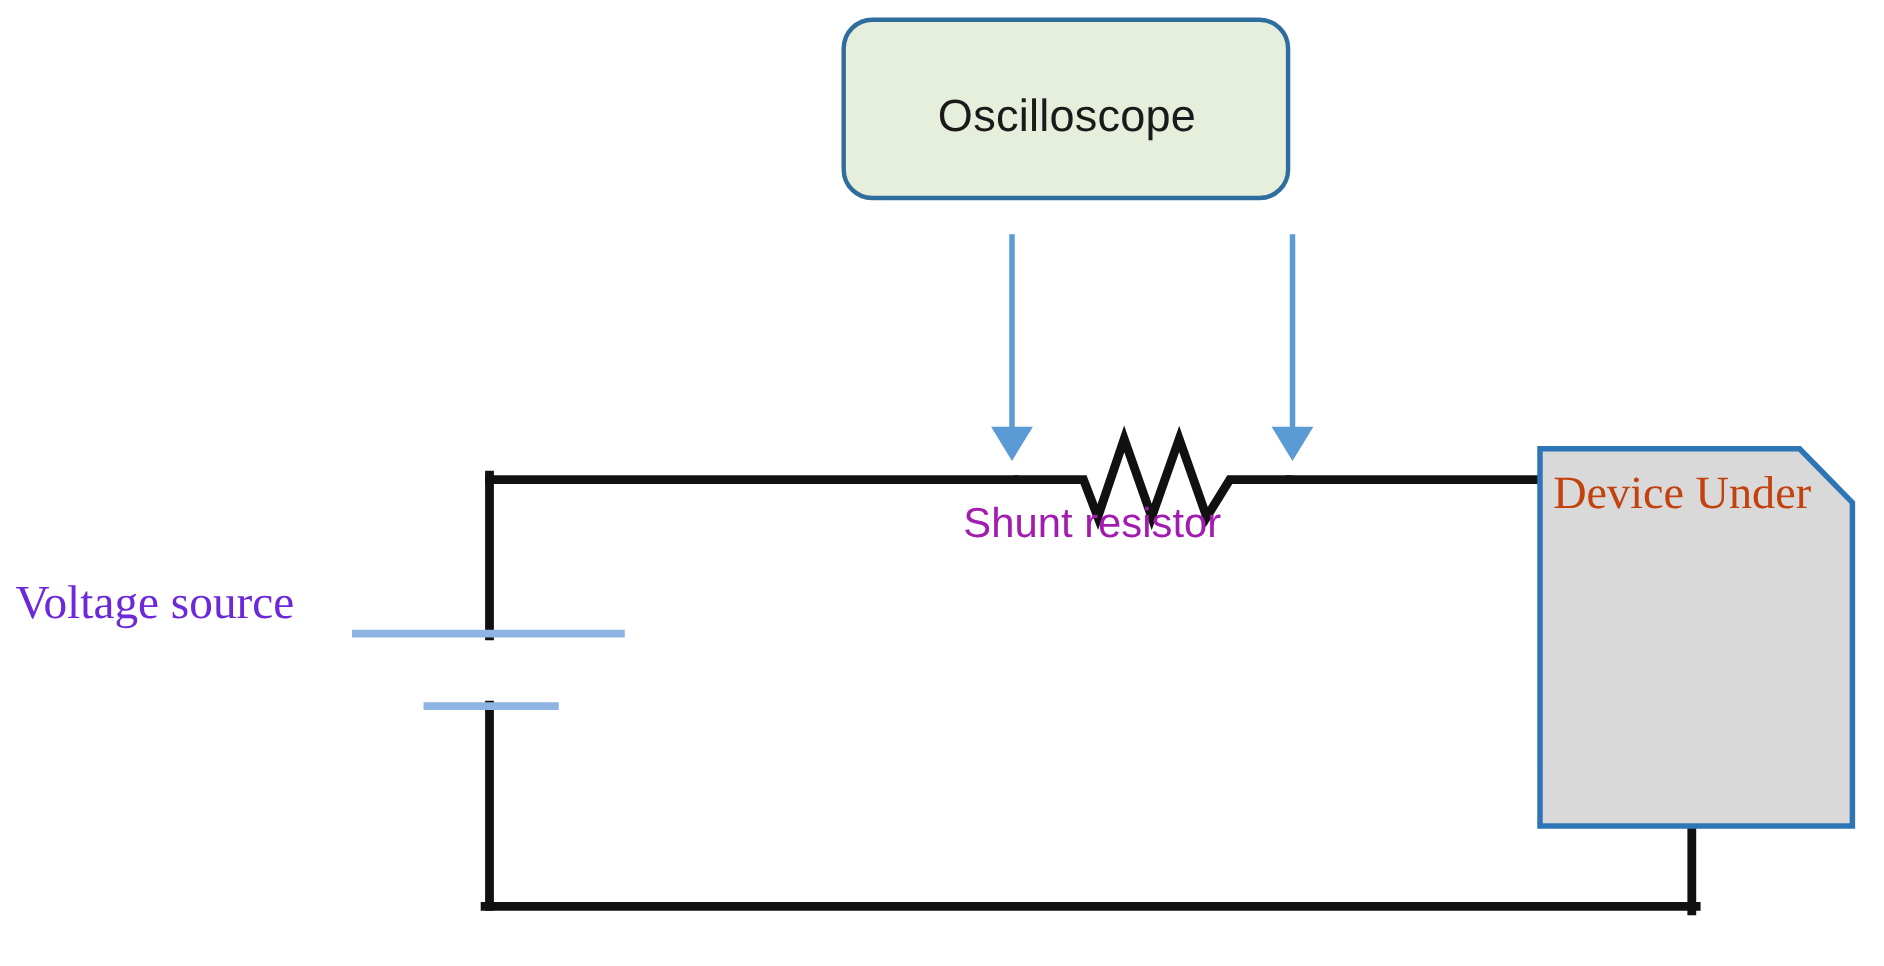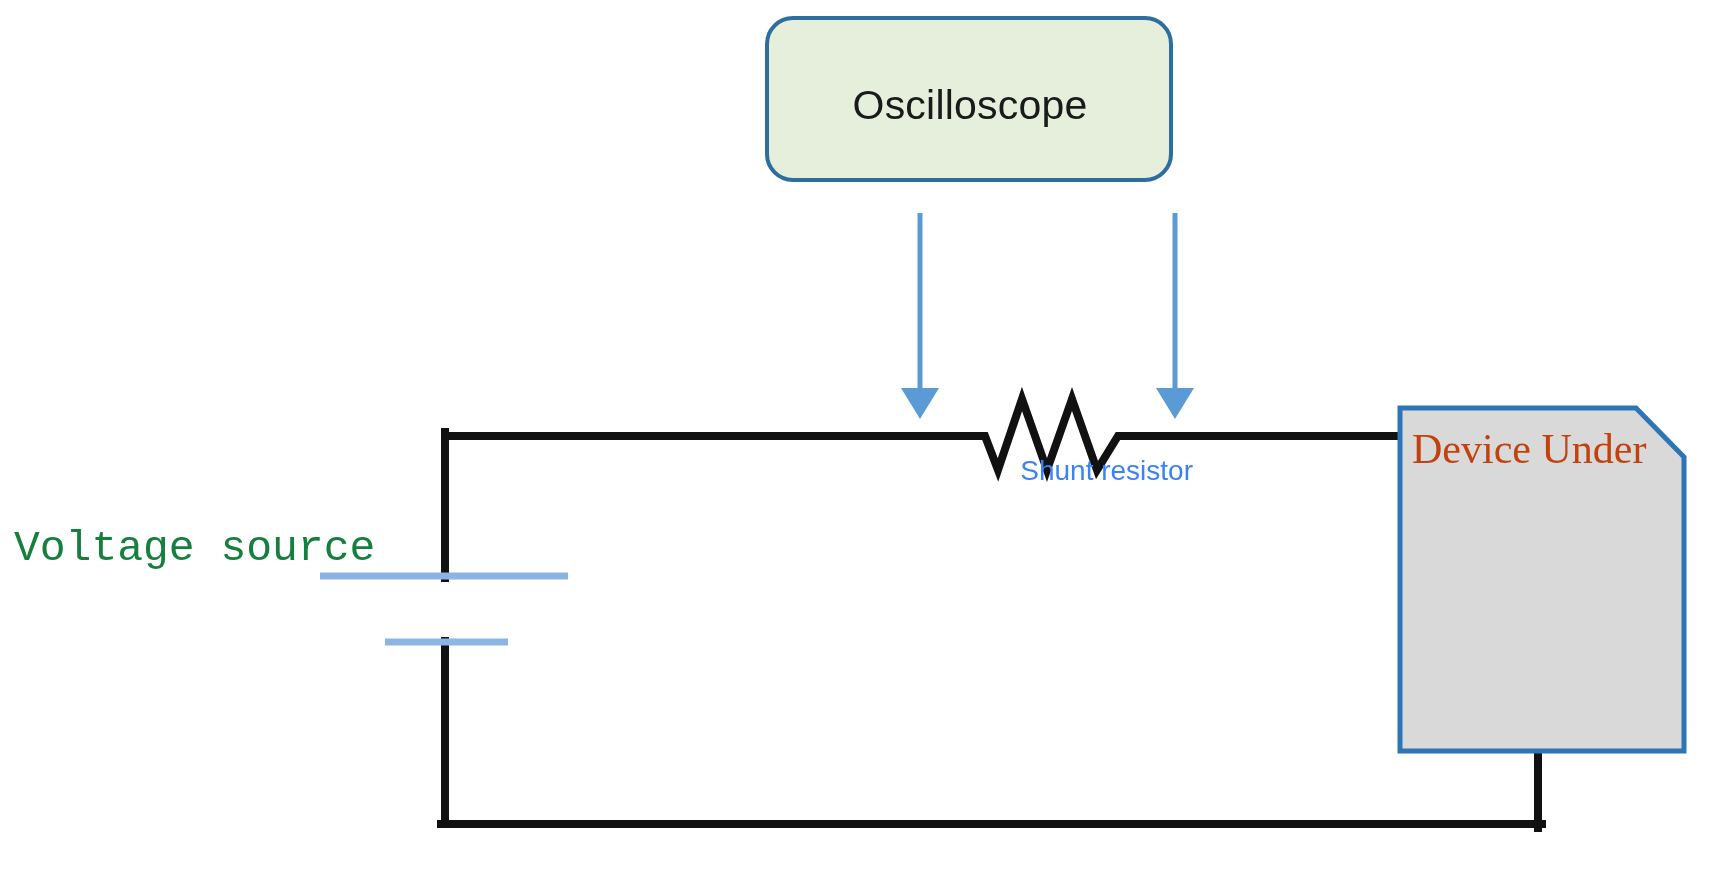--- a/index.html
+++ b/index.html
@@ -43,45 +43,45 @@
     font-family: "Liberation Sans", sans-serif;
     font-size: 41px;
     color: #1a1a1a;
     letter-spacing: 0.2px;
   }
   .shunt-label {
     position: absolute;
     left: 793px;
     top: 455px;
     width: 400px;
-    text-align: right;
+    text-align: center;
     font-family: "Liberation Sans", sans-serif;
-    font-size: 28px;
-    color: #3b82f6;
+    font-size: 38px;
+    color: #a21caf;
   }
   .dut-label {
     position: absolute;
     left: 1412px;
     top: 424px;
     width: 268px;
     font-family: "Liberation Serif", serif;
     font-size: 42px;
     line-height: 1.22;
     color: #c2410c;
     white-space: nowrap;
   }
   .dut-label .line2 { display: block; }
   .vsource-label {
     position: absolute;
     left: 14px;
     top: 524px;
     width: 310px;
-    font-family: Liberation Mono, monospace;
+    font-family: Liberation Serif, serif;
     font-size: 43px;
-    color: #15803d;
+    color: #6d28d9;
     white-space: nowrap;
   }
 </style>
 </head>
 <body>
 
 <div id="diagram-root">
 
   <svg id="diagram-svg" viewBox="0 0 1713 878" xmlns="http://www.w3.org/2000/svg">
 

